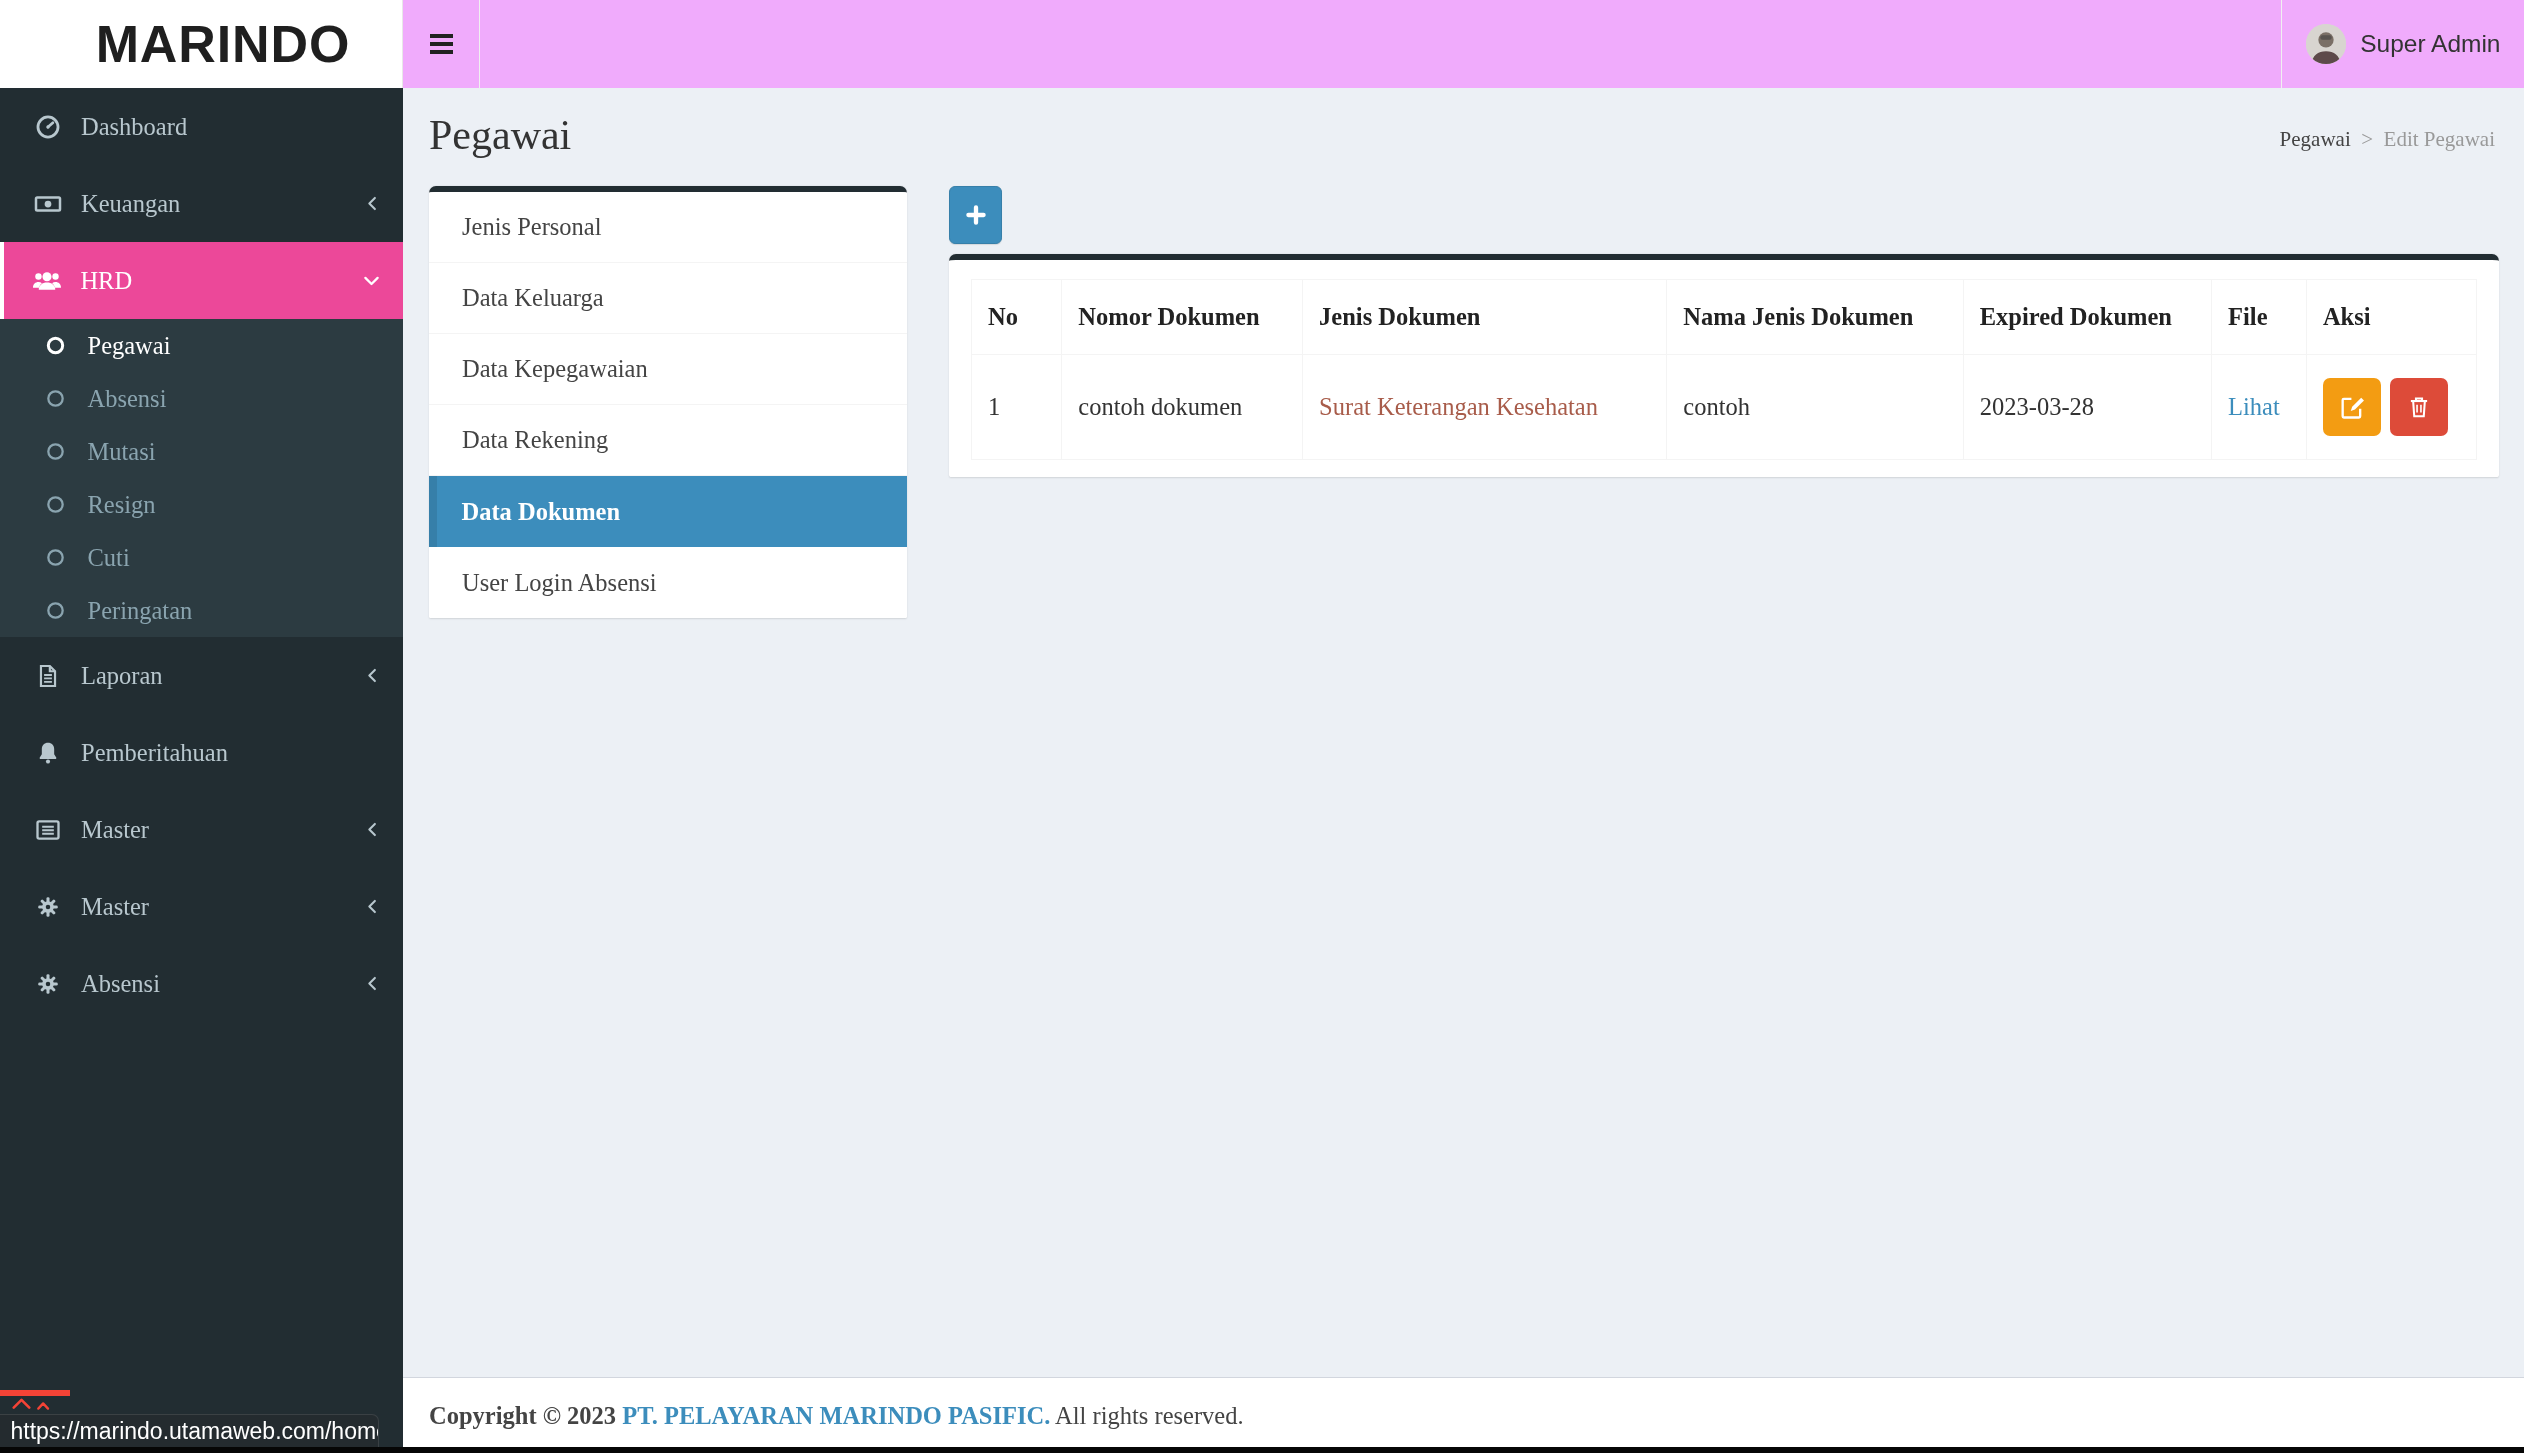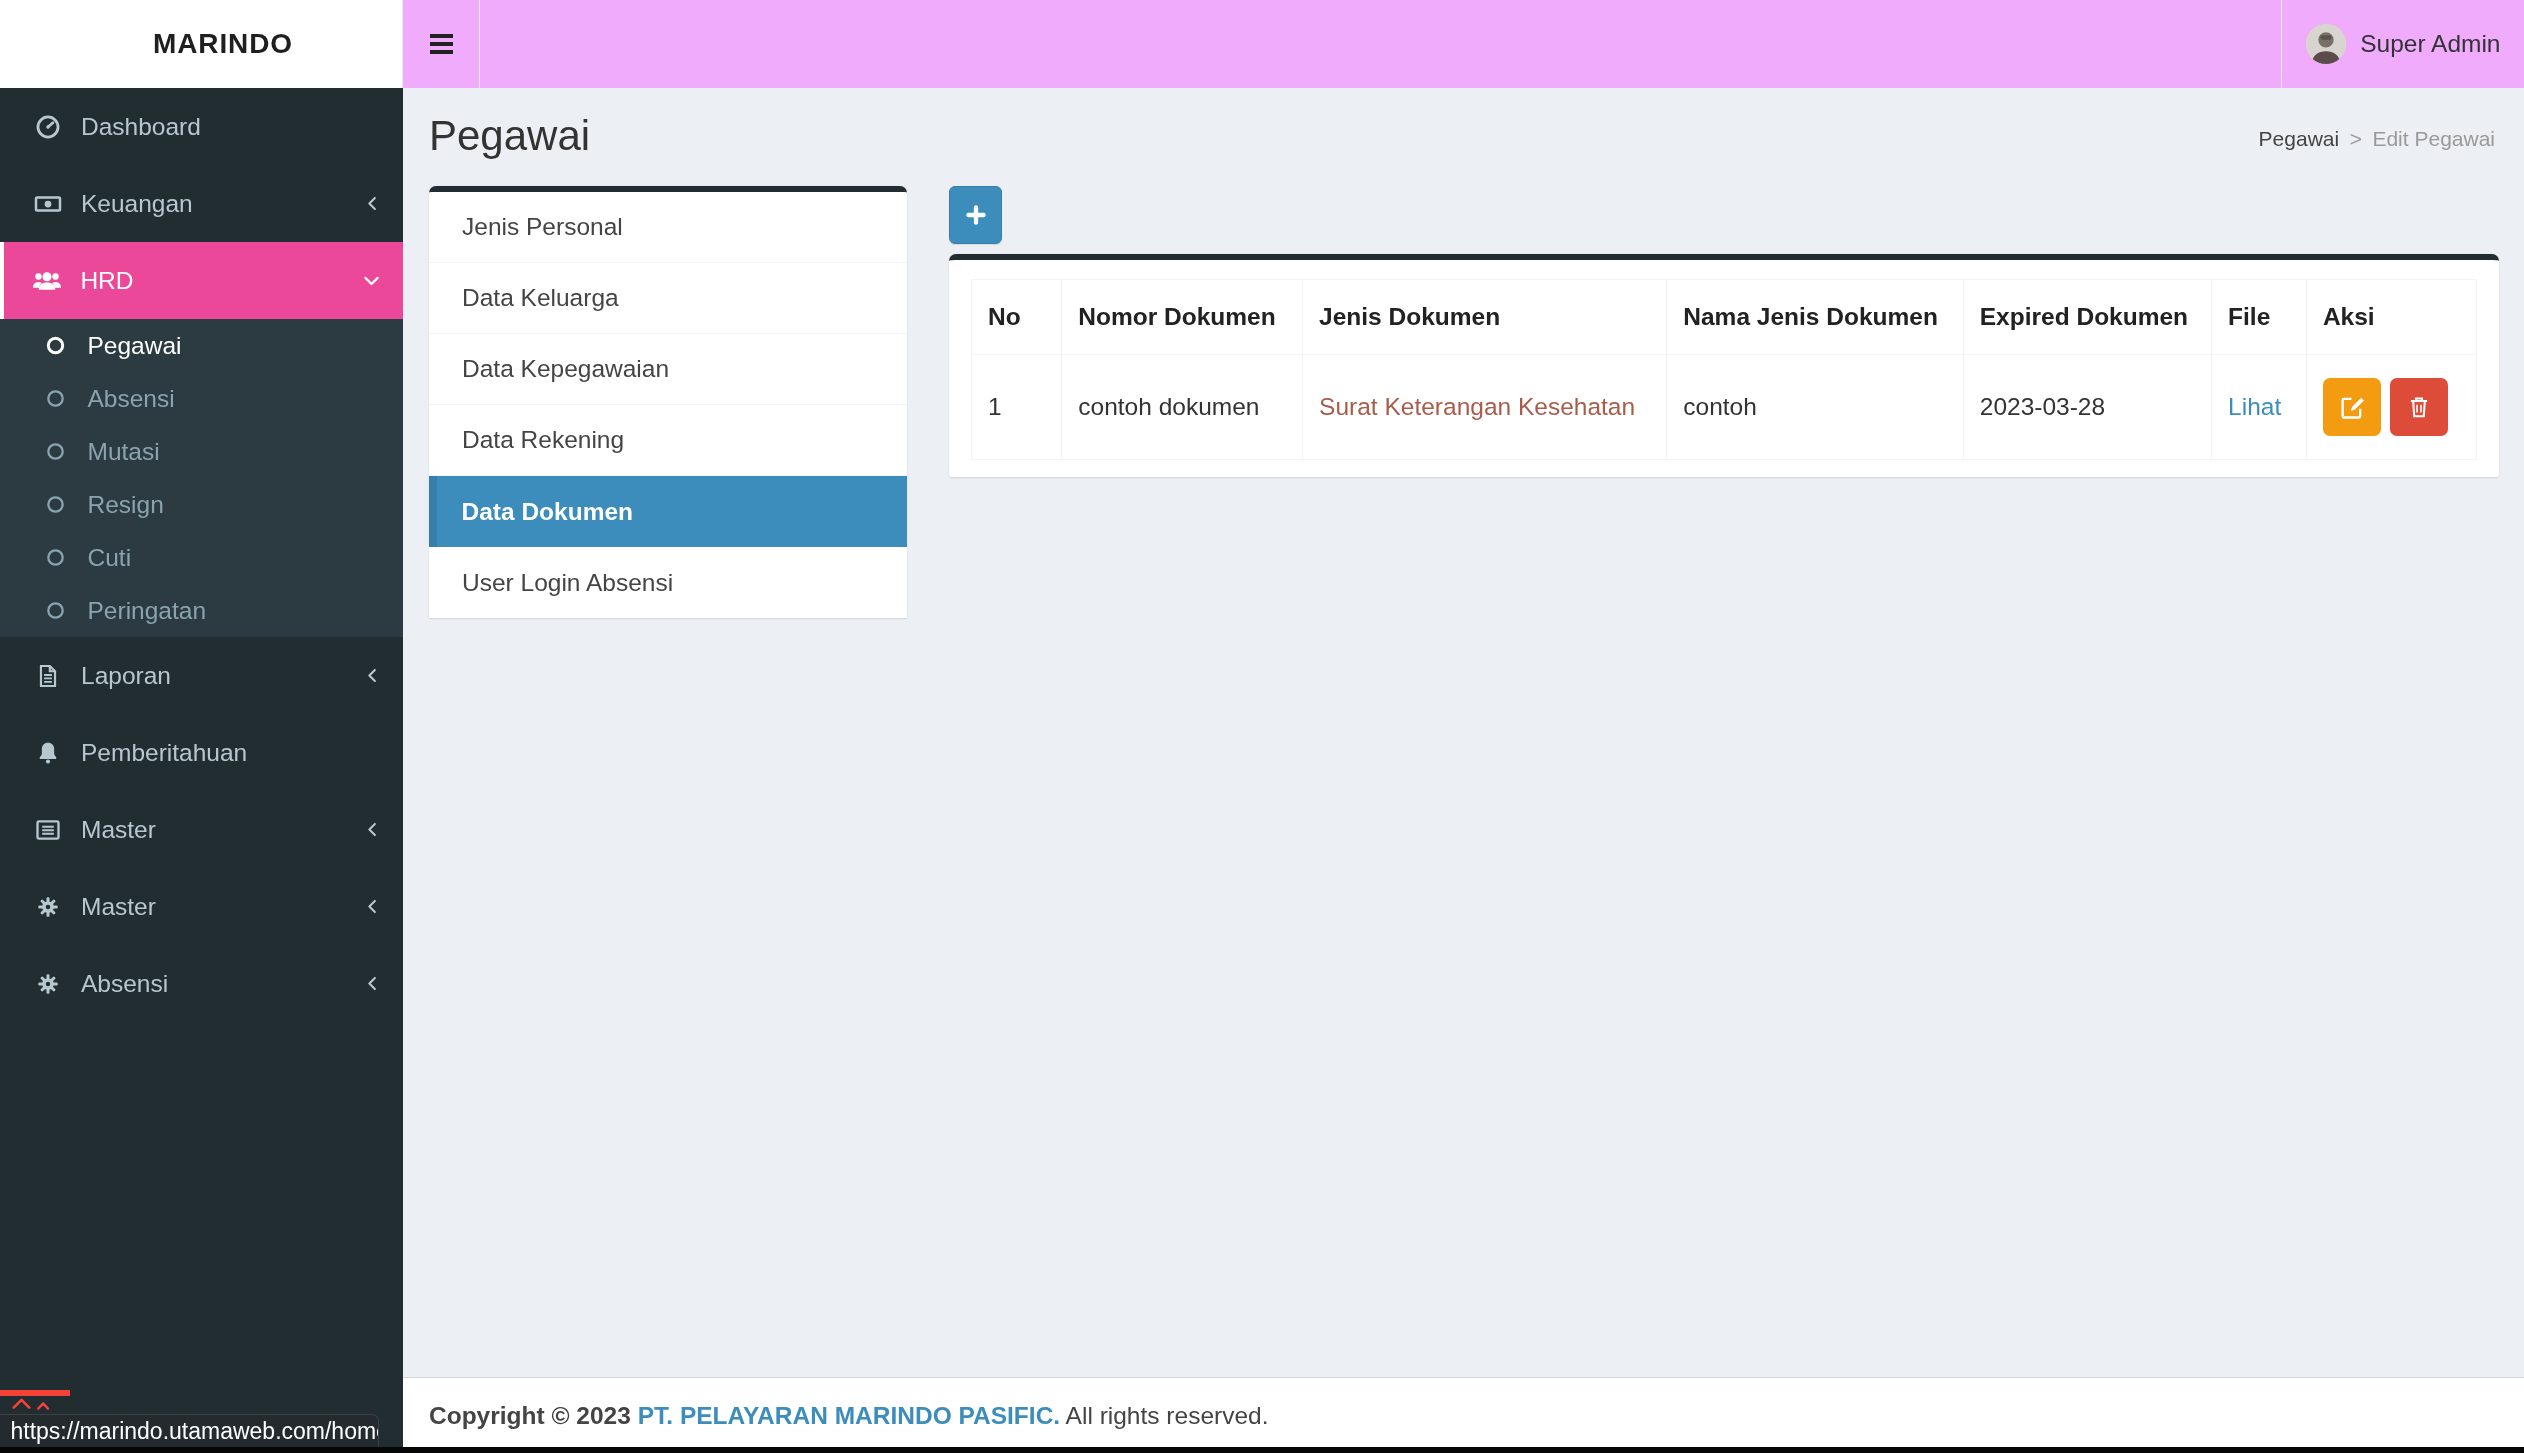--- a/index.html
+++ b/index.html
@@ -10,38 +10,38 @@
     position: relative;
   }
   .app { display: flex; flex-direction: column; width: 2525px; height: 1454px; }
 
   
   .topbar { display: flex; height: 88px; flex: 0 0 88px; background: #fff; }
   .logo {
     width: 403px; flex: 0 0 403px; display: flex; align-items: center; justify-content: center;
     background: #fff; border-right: 0.9px solid #e8e8e8;
   }
-  .logo-text { font-size: 28px; font-weight: 700; color: #1f1f1f; letter-spacing: 0.9px; margin-left: 44px; }
+  .logo-text { font-size: 52px; font-weight: 700; color: #1f1f1f; letter-spacing: 0.9px; margin-left: 44px; }
   .navbar { flex: 1; display: flex; align-items: stretch; background: #f0abfc; }
   .sidebar-toggle {
     width: 77px; display: flex; align-items: center; justify-content: center;
     border-right: 0.9px solid #f0f0f0; cursor: pointer; background: transparent; border-top: 0; border-bottom: 0; border-left: 0;
   }
   .hamburger { display: flex; flex-direction: column; gap: 3.5px; }
   .hamburger span { display: block; width: 23px; height: 4.4px; background: #222; }
   .navbar-spacer { flex: 1; }
   .user-menu {
     display: flex; align-items: center; gap: 14px; padding: 0 24.5px;
     border-left: 0.9px solid #f0f0f0; cursor: pointer;
   }
   .avatar { width: 40px; height: 40px; border-radius: 50%; overflow: hidden; background: #d9d9d6; flex: 0 0 40px; }
   .user-name { font-size: 24.5px; color: #333; }
 
   
-  .body-row { flex: 1; display: flex; min-height: 0; }
+  .body-row { flex: 1; display: flex; min-height: 0; font-family: Liberation Serif, serif; }
 
   
   .sidebar { width: 403px; flex: 0 0 403px; background: #222d32; position: relative; }
   .menu { list-style: none; }
   .menu-item {
     display: flex; align-items: center; height: 77px; padding: 0 21px 0 30px;
     color: #b8c7ce; font-size: 24.5px; cursor: pointer;
   }
   .menu-item .mi-icon { width: 35px; margin-right: 16px; display: flex; justify-content: center; color: inherit; }
   .menu-item .mi-label { flex: 1; }

